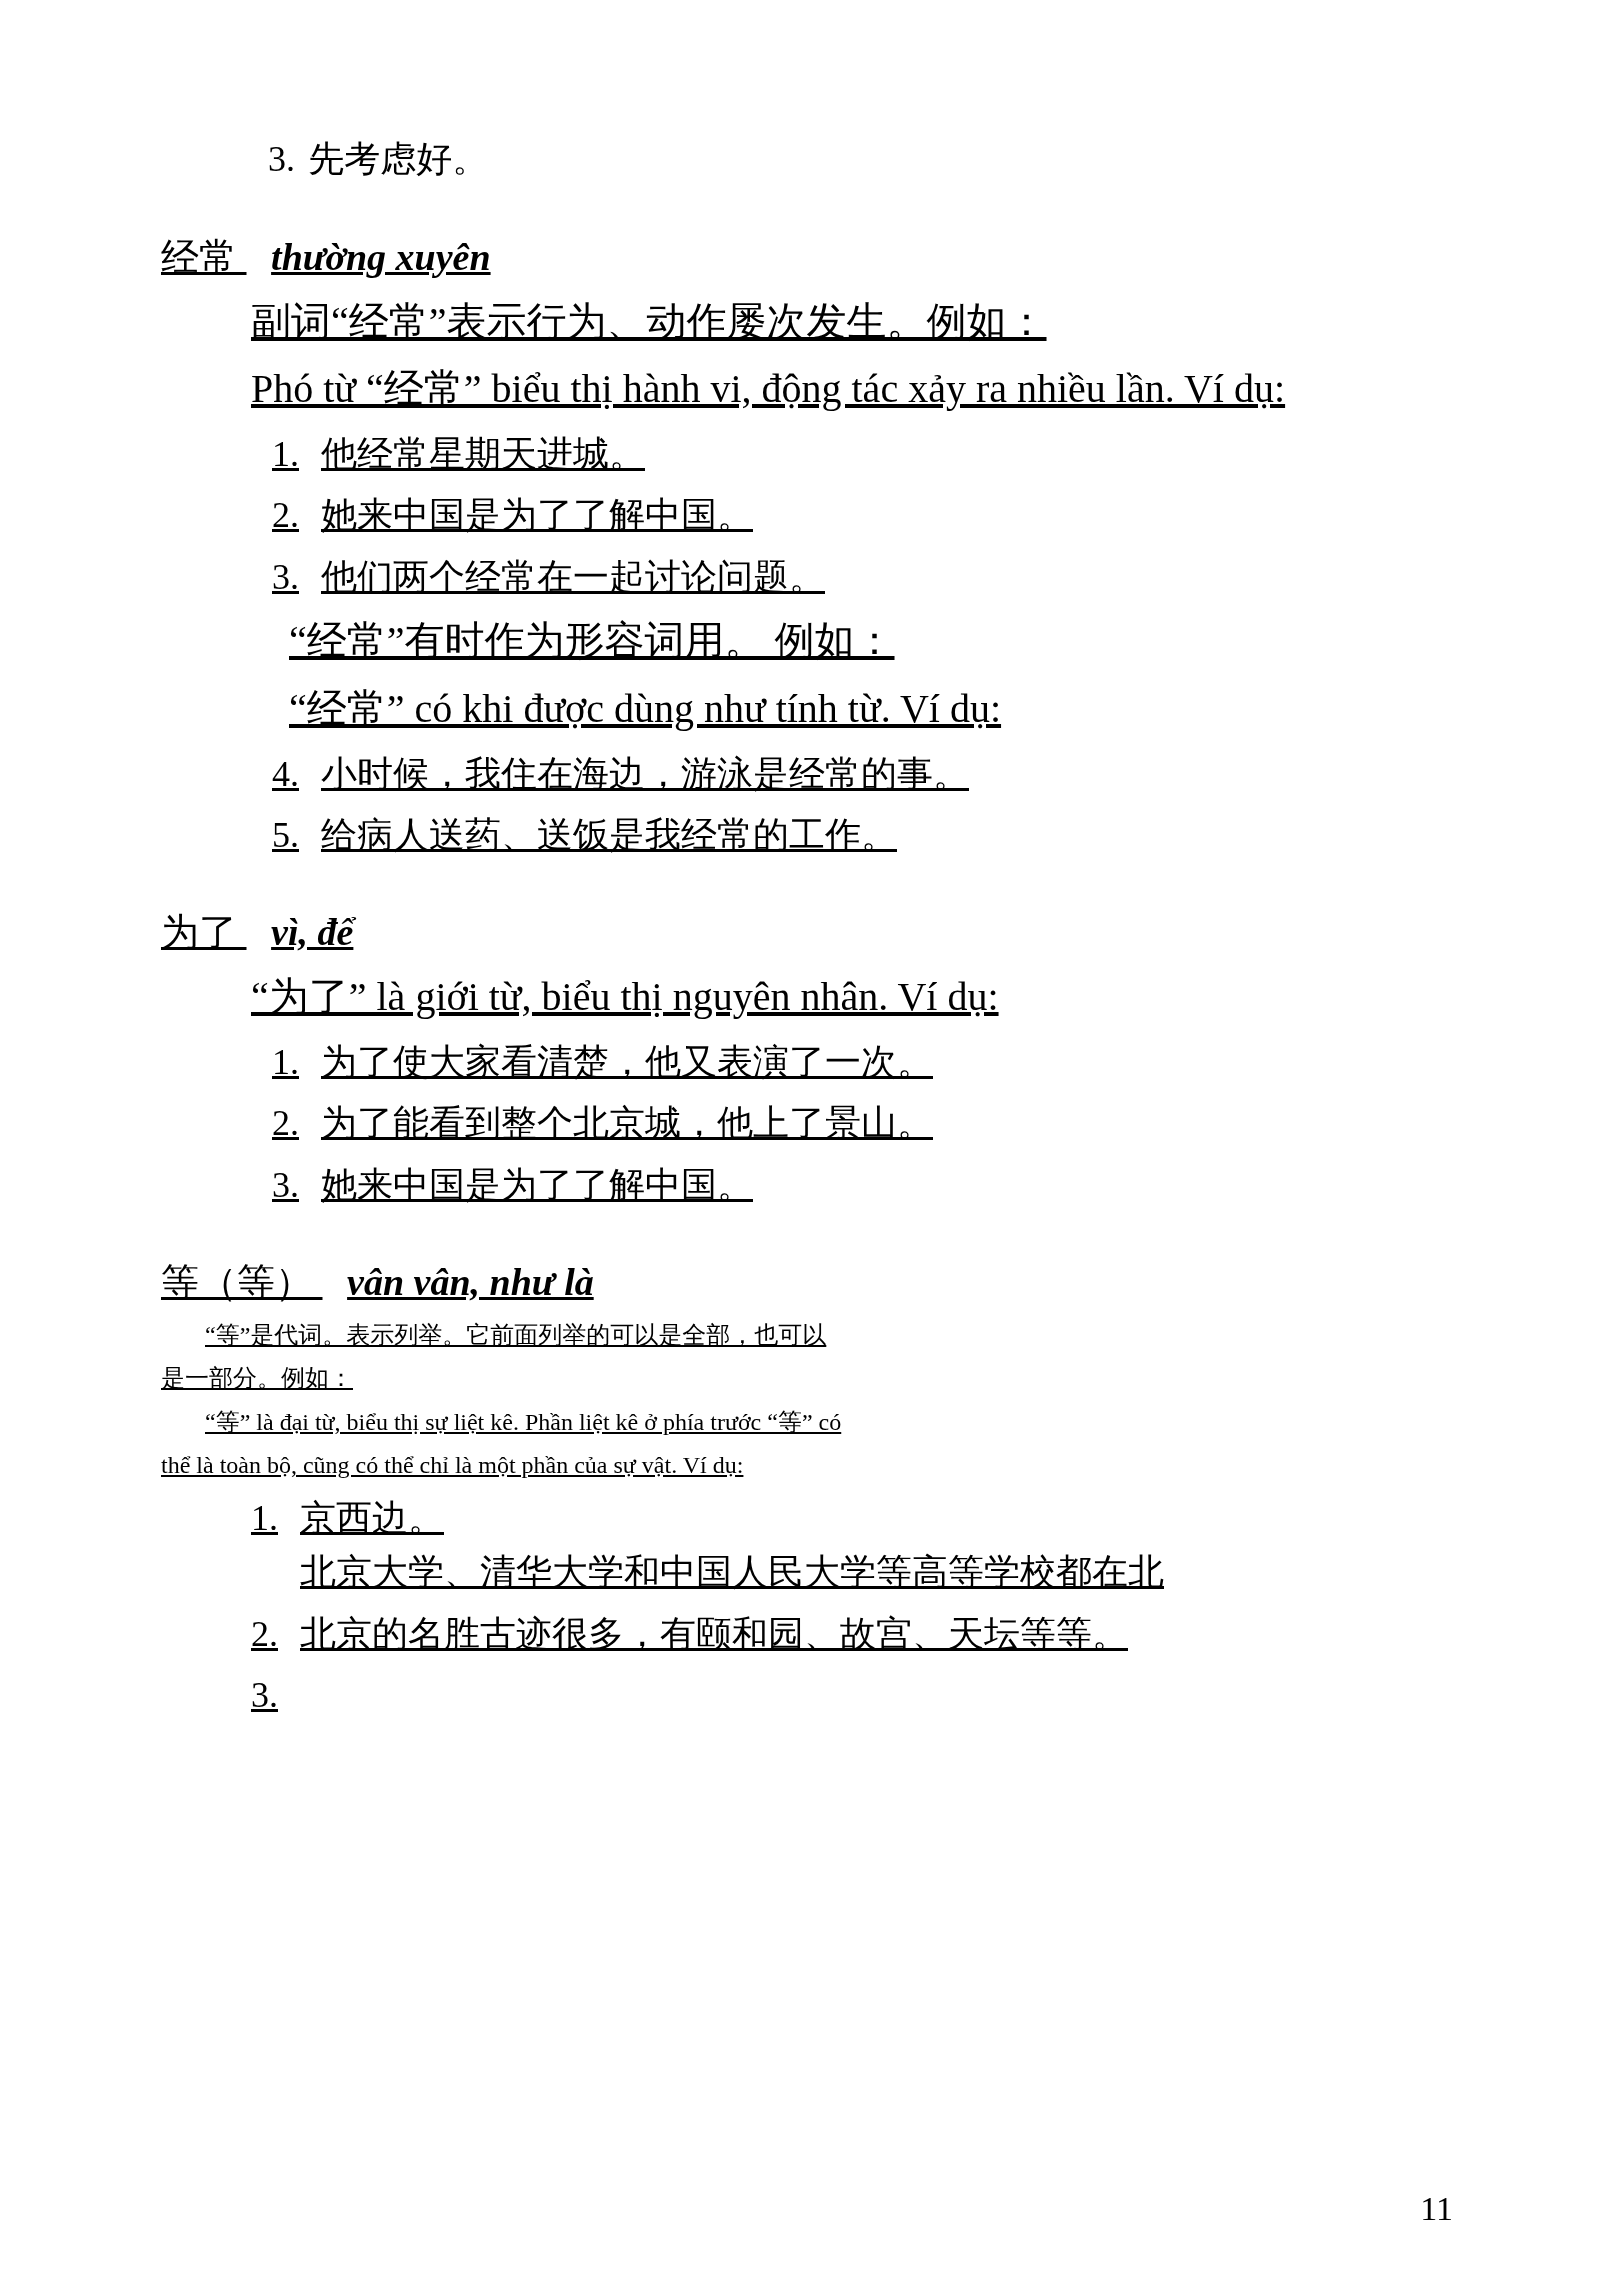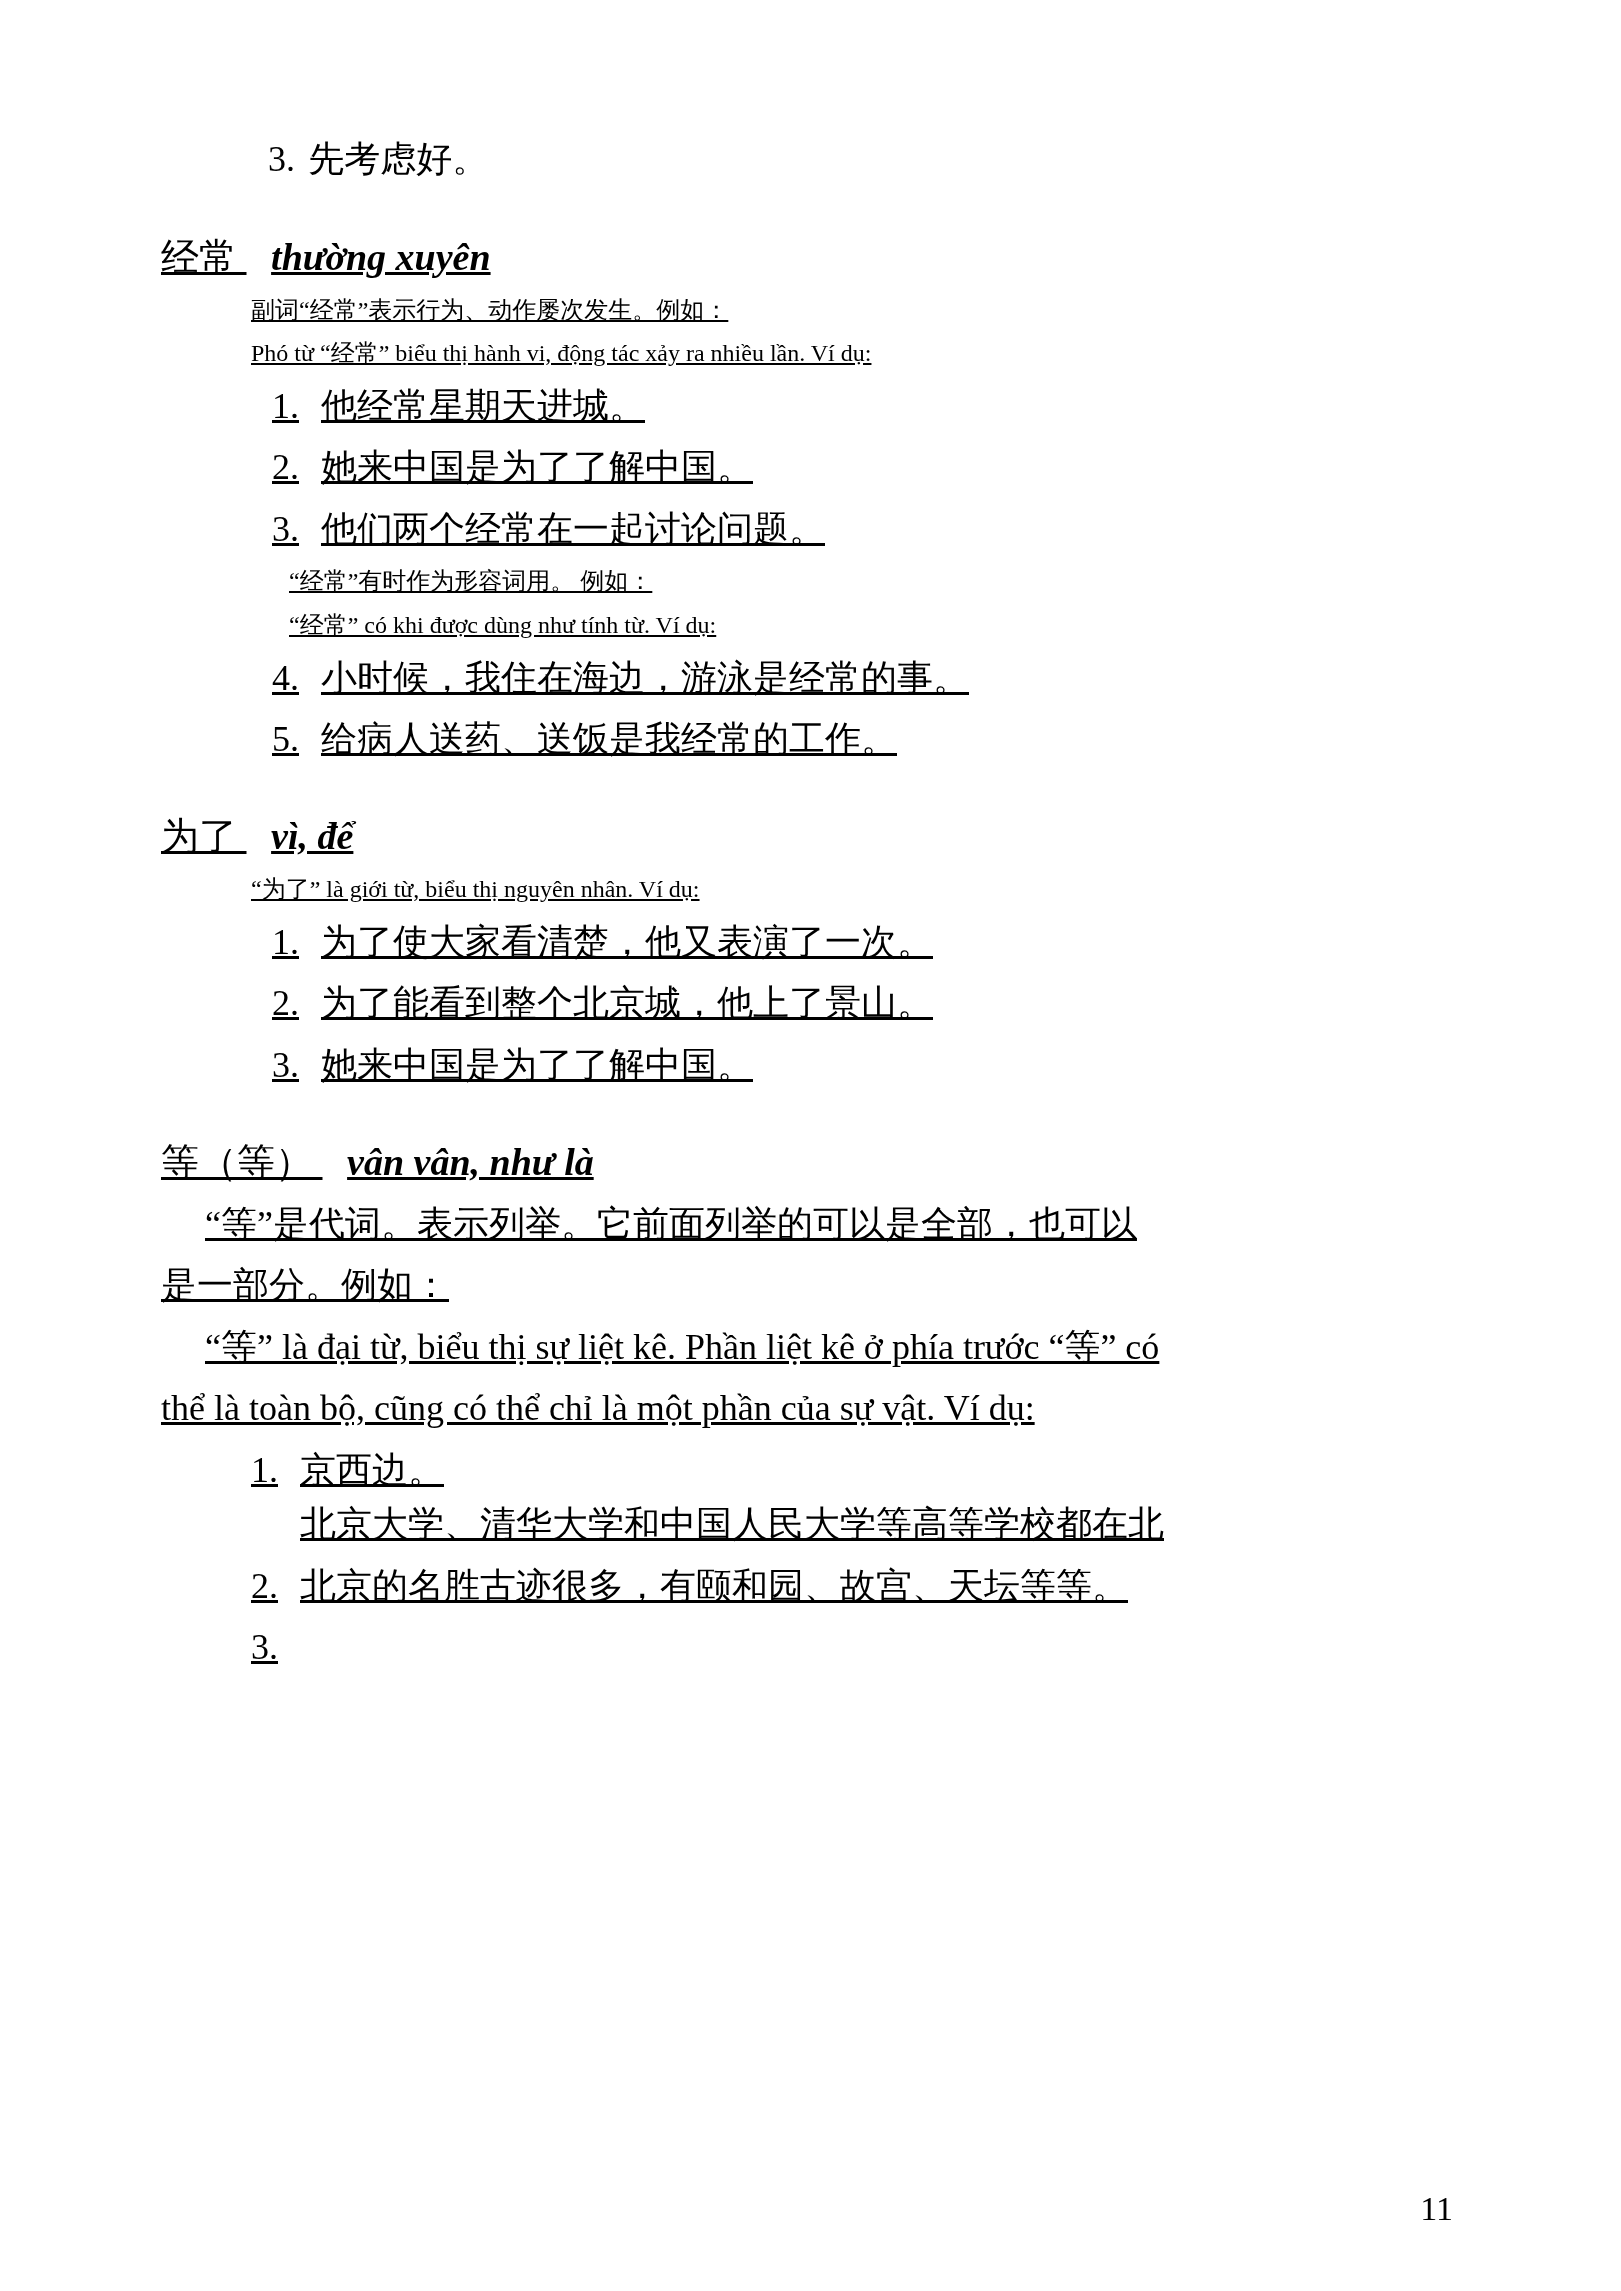--- a/index.html
+++ b/index.html
@@ -54,21 +54,21 @@
   }
   .entry-head .gloss {
     font-style: italic;
     font-weight: bold;
     margin-left: 24.6px;
   }
   .body {
     padding-left: 90px;
   }
   .para {
-    font-size: 24px;
+    font-size: 40px;
     line-height: 1.5;
     margin: 0 0 7.6px 0;
   }
   .para.indent {
     text-indent: 38px;
   }
   .ex {
     display: flex;
     font-size: 36px;
     line-height: 1.5;
@@ -76,21 +76,21 @@
     padding-left: 21px;
   }
   .ex .num {
     flex: 0 0 49px;
     width: 49px;
   }
   .ex .txt {
     flex: 1 1 auto;
   }
   .block-para {
-    font-size: 36px;
+    font-size: 24px;
     line-height: 1.5;
     margin: 0 0 7.6px 0;
   }
   .block-para.ind {
     text-indent: 44px;
   }
   .page-number {
     position: absolute;
     right: 168px;
     bottom: 63px;

